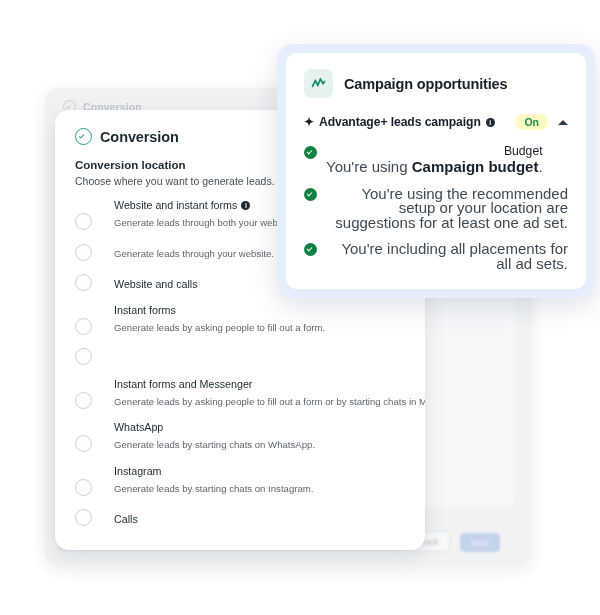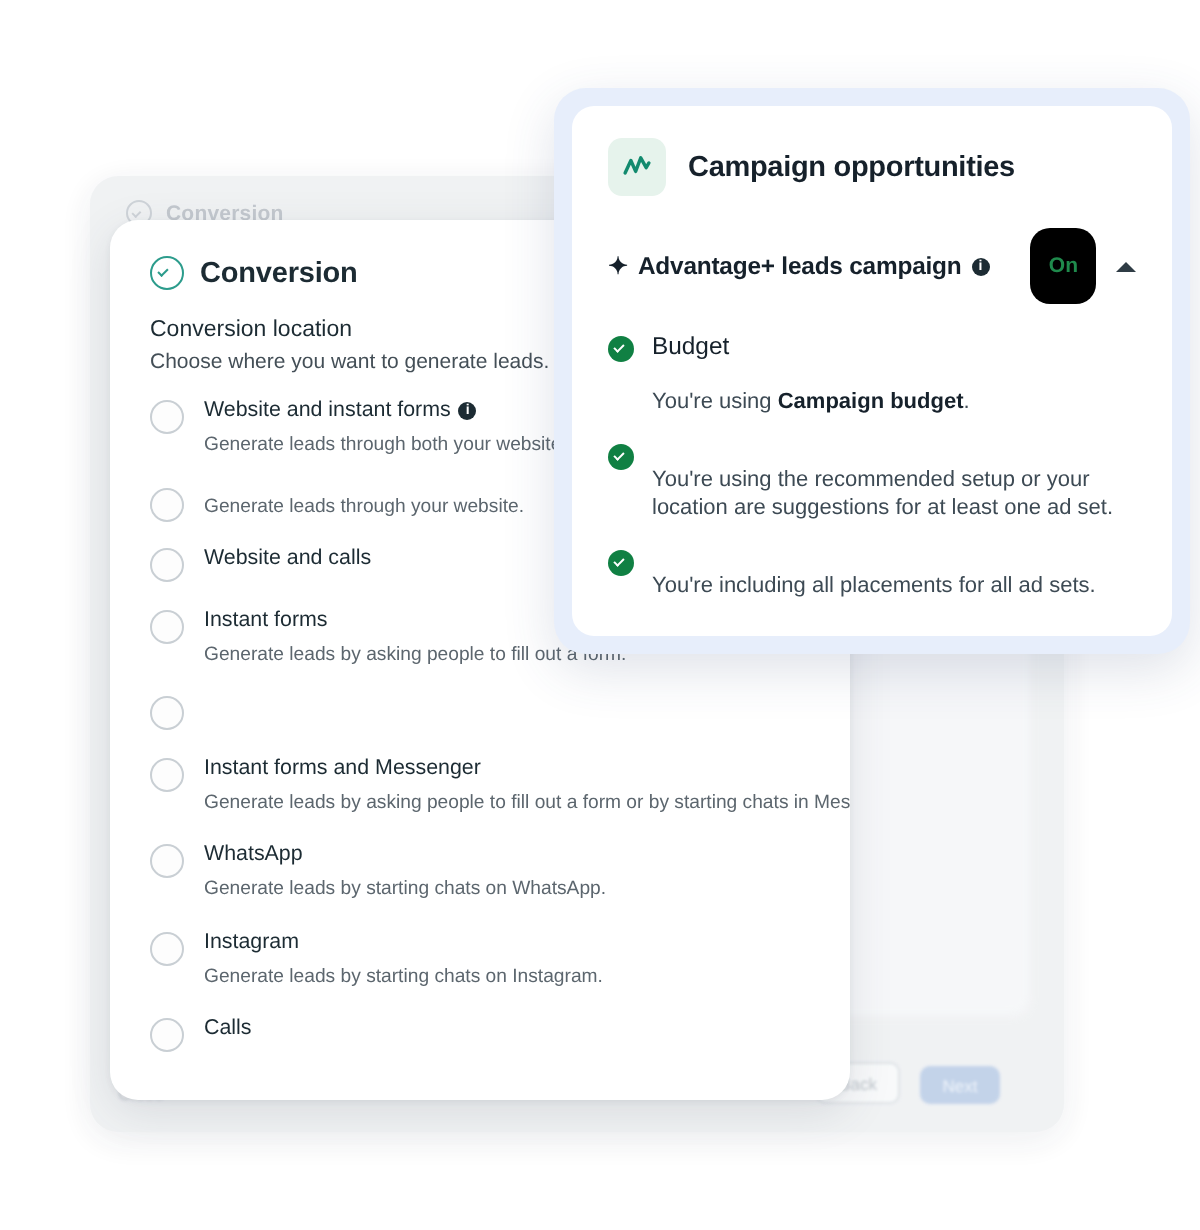--- a/index.html
+++ b/index.html
@@ -156,37 +156,37 @@
     transform: rotate(-45deg);
   }
   .mc-title {
     font-size: 14.5px;
     font-weight: 700;
     color: #1c2b33;
     letter-spacing: -.1px;
   }
   .mc-sub {
     font-size: 11.5px;
-    font-weight: 400;
+    font-weight: 700;
     color: #1c2b33;
     margin-bottom: 4px;
   }
   .mc-desc {
     font-size: 10.5px;
     color: #444f57;
     margin-bottom: 12px;
     white-space: nowrap;
   }
   .mc-link { color: #4a7fd4; }
 
   
   .opt {
     display: flex;
-    align-items: flex-start;
-    gap: 10px;
+    align-items: flex-end;
+    gap: 22px;
     margin-bottom: 12.5px;
   }
   .radio {
     width: 15px; height: 15px;
     border-radius: 50%;
     border: 1.4px solid #c9cfd4;
     background: #fdfdfd;
     flex: 0 0 auto;
     margin-top: 1px;
   }
@@ -224,20 +224,21 @@
   
   .float-wrap {
     position: absolute;
     left: 277px;
     top: 44px;
     width: 300px;
     border-radius: 16px;
     background: #e7eefb;
     padding: 9px;
     box-shadow: 0 8px 26px rgba(55,75,120,0.16);
+    text-align: right;
   }
   .float-card {
     background: #ffffff;
     border-radius: 11px;
     padding: 16px 18px 18px 18px;
   }
   .fc-head {
     display: flex;
     align-items: center;
     gap: 11px;
@@ -266,26 +267,26 @@
     font-weight: 700;
     color: #16212b;
     display: flex;
     align-items: center;
     gap: 5px;
     letter-spacing: -.1px;
   }
   .sparkle { font-size: 12px; line-height: 1; color: #16212b; }
   .fc-spacer { flex: 1 1 auto; }
   .pill-on {
-    background: #000000;
+    background: #fef9c3;
     color: #1f8a4c;
     font-size: 10.5px;
     font-weight: 700;
     border-radius: 10px;
-    padding: 13px 9px;
+    padding: 2px 9px;
     margin-right: 10px;
   }
   .chevron-up {
     width: 0; height: 0;
     border-left: 5px solid transparent;
     border-right: 5px solid transparent;
     border-bottom: 5px solid #2f3c45;
   }
 
   .fc-item {
@@ -310,24 +311,24 @@
     border-left: 1.5px solid #fff;
     border-bottom: 1.5px solid #fff;
     transform: rotate(-45deg);
   }
   .fc-item-title {
     font-size: 12.2px;
     color: #16212b;
     line-height: 15px;
   }
   .fc-item-desc {
-    font-size: 11px;
+    font-size: 15px;
     color: #3d4a54;
     line-height: 14.5px;
-    margin-top: 13px;
+    margin-top: 1px;
   }
   .fc-item-desc b { font-weight: 700; color: #16212b; }
 </style>
 </head>
 <body>
 
 <div class="bg-shell">
 
   <div class="bg-shell-tab">
     <span class="bg-tab-circle"></span>

